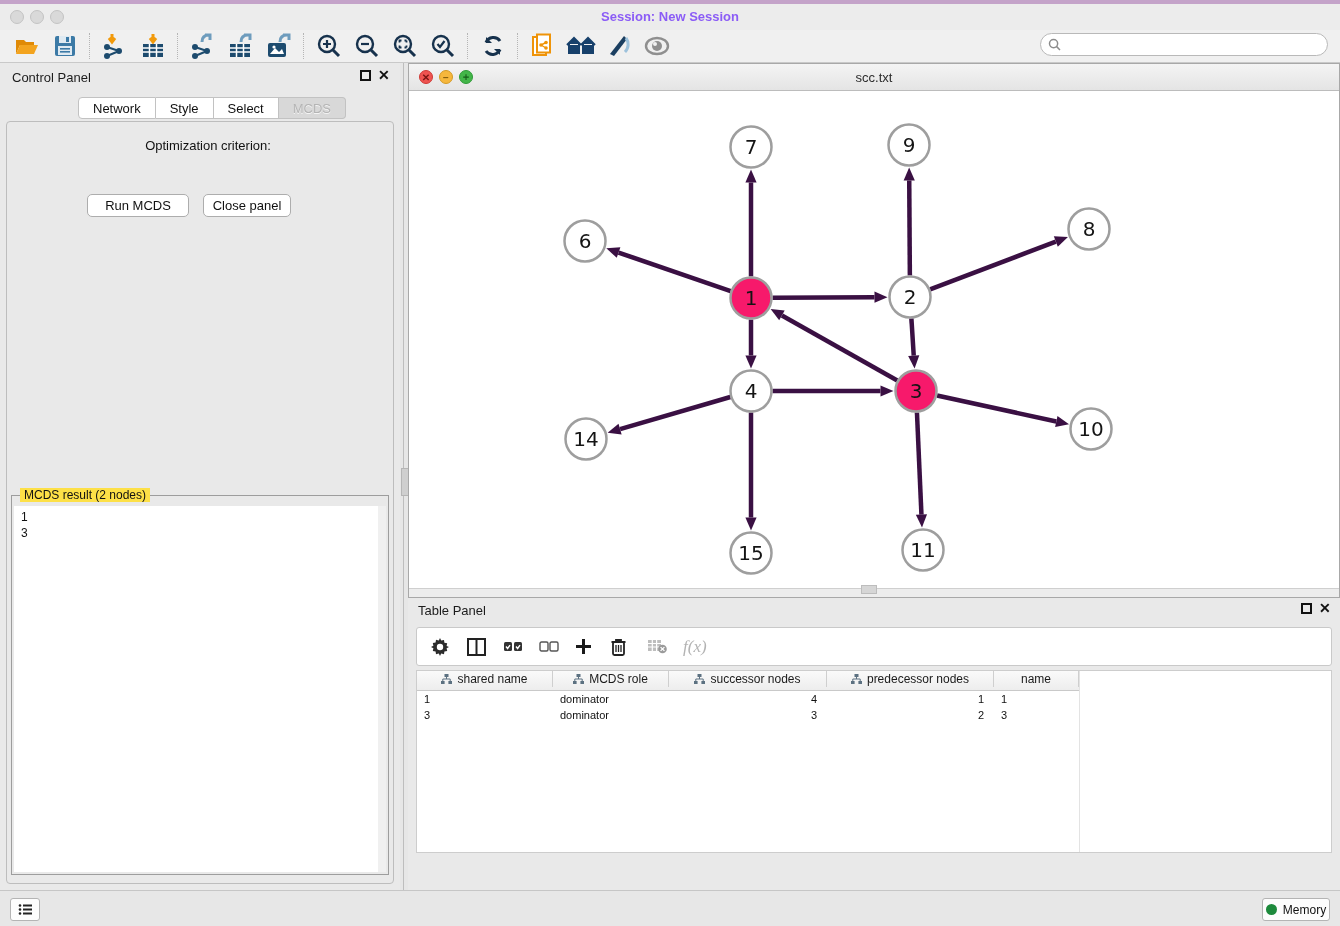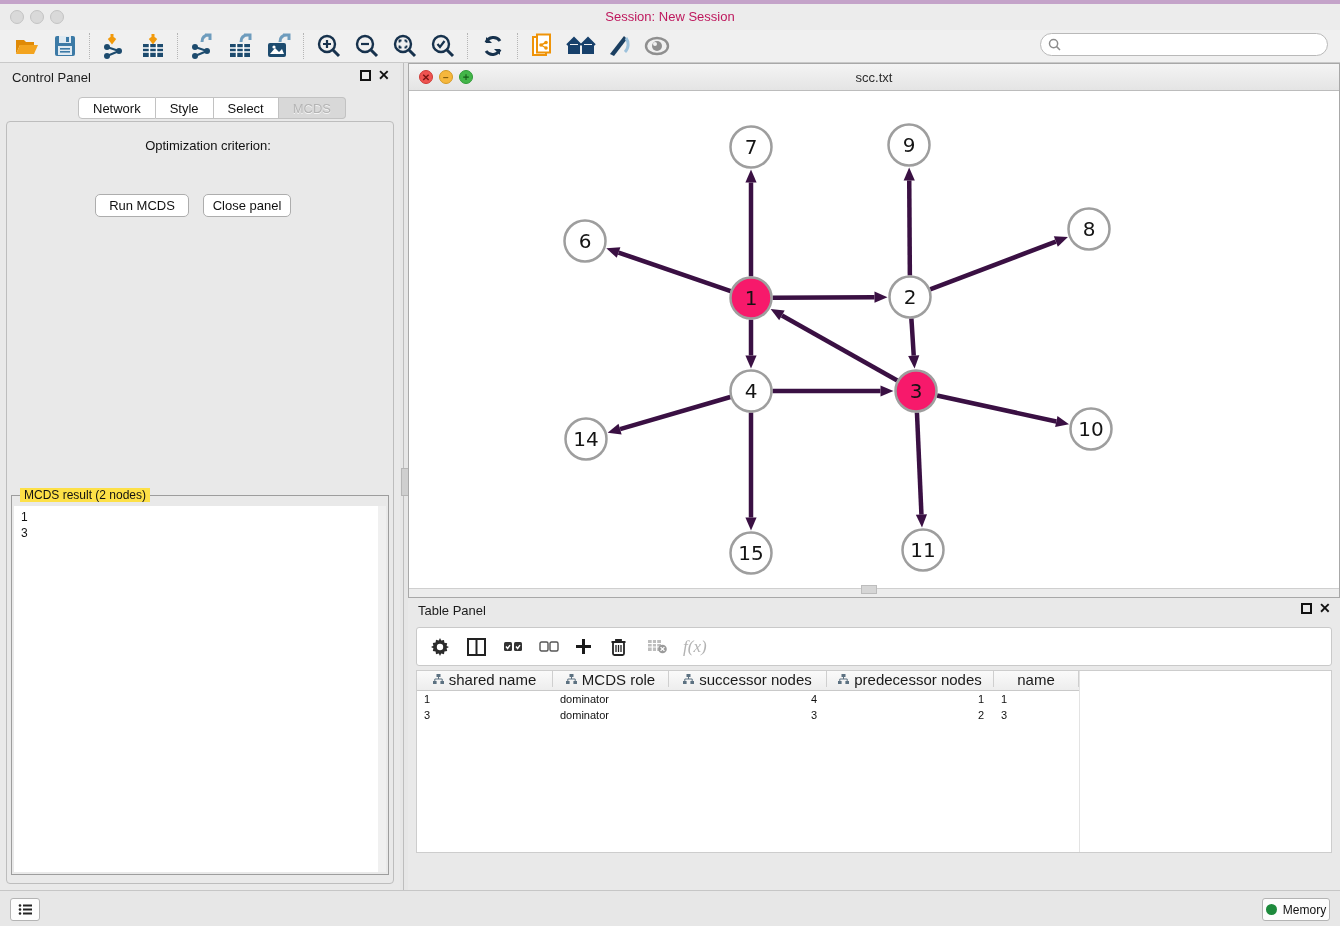--- a/index.html
+++ b/index.html
@@ -4,21 +4,21 @@
 <style>
   html,body{margin:0;padding:0;}
   body{font-family:"Liberation Sans",sans-serif;background:#d0d0d0;}
   #root{position:relative;width:1340px;height:926px;background:#e9e9e9;overflow:hidden;
         font-family:"Liberation Sans",sans-serif;}
   
   .top-strip{position:absolute;left:0;top:0;width:1340px;height:4px;background:#c4a3c9;}
   .titlebar{position:absolute;left:0;top:4px;width:1340px;height:26px;background:#ececec;}
   .tl-dot{position:absolute;top:6px;width:14px;height:14px;border-radius:50%;
           background:#d9d9d9;border:1px solid #c3c3c3;box-sizing:border-box;}
-  .win-title{position:absolute;left:0;right:0;top:5px;text-align:center;font-size:13px;color:#be185d;}
+  .win-title{position:absolute;left:0;right:0;top:5px;text-align:center;font-size:13px;color:#8b5cf6;font-weight:bold;}
   .toolbar{position:absolute;left:0;top:30px;width:1340px;height:33px;background:#f0f0f0;
            border-bottom:1px solid #c9c9c9;display:flex;align-items:center;padding-left:8px;box-sizing:border-box;}
   .tbtn{width:38px;height:30px;display:flex;align-items:center;justify-content:center;flex:0 0 auto;}
   .tsep{width:1px;height:26px;border-left:1px dotted #b5b5b5;margin:0 5px;flex:0 0 auto;}
   .search-wrap{position:absolute;right:12px;top:33px;width:288px;height:23px;background:#fff;
                border:1px solid #b9b9b9;border-radius:12px;display:flex;align-items:center;padding-left:7px;box-sizing:border-box;}
   .search-wrap input{border:none;outline:none;flex:1;font-size:12px;background:transparent;margin-left:4px;}
   
   .cpanel{position:absolute;left:0;top:63px;width:400px;height:827px;background:#e9e9e9;}
   .panel-head{position:absolute;left:0;top:0;width:100%;height:28px;}
@@ -63,21 +63,21 @@
   
   .tpanel{position:absolute;left:408px;top:598px;width:932px;height:292px;background:#e9e9e9;}
   .tp-toolbar{position:absolute;left:8px;top:29px;width:916px;height:39px;background:#fff;
               border:1px solid #c9c9c9;border-radius:3px;box-sizing:border-box;display:flex;align-items:center;padding-left:14px;}
   .tp-tool{width:36px;height:30px;display:flex;align-items:center;cursor:pointer;}
   .fx{font-family:"Liberation Serif",serif;font-style:italic;font-size:17px;color:#b3b3b3;}
   .ttable{position:absolute;left:8px;top:72px;width:916px;height:183px;background:#fff;
           border:1px solid #cdcdcd;box-sizing:border-box;overflow:hidden;}
   .thead{position:absolute;left:0;top:0;height:20px;display:flex;background:linear-gradient(#fafafa,#ededed);
          border-bottom:1px solid #c9c9c9;box-sizing:border-box;}
-  .th{height:16px;display:flex;align-items:center;justify-content:center;gap:5px;font-size:15px;color:#1a1a1a;
+  .th{height:16px;display:flex;align-items:center;justify-content:center;gap:5px;font-size:12px;color:#1a1a1a;
       border-right:1px solid #cfcfcf;box-sizing:border-box;cursor:pointer;}
   .trow{display:flex;height:16px;}
   .td{font-size:11px;color:#111;line-height:16px;box-sizing:border-box;overflow:hidden;}
   .tab-strip{position:absolute;left:0;bottom:3px;width:100%;height:34px;display:flex;align-items:center;justify-content:center;}
   .btab{height:24px;line-height:24px;padding:0 13px;font-size:13px;background:#fff;color:#111;border:1px solid #c2c2c2;
         border-left:none;cursor:pointer;box-sizing:border-box;}
   .btab:first-child{border-left:1px solid #c2c2c2;border-radius:5px 0 0 5px;}
   .btab:last-child{border-radius:0 5px 5px 0;}
   .btab.sel{background:#d8d8d8;color:#bdbdbd;text-shadow:0 1px 0 #f2f2f2;}
   
@@ -243,21 +243,21 @@
       <span class="close-ico" style="left:378px">✕</span>
     </div>
     <div class="cp-tabs" id="cp-tabs">
         <div class="cp-tab">Network</div>
         <div class="cp-tab">Style</div>
         <div class="cp-tab">Select</div>
         <div class="cp-tab sel">MCDS</div>
       </div>
     <div class="cp-body">
       <div class="opt-label">Optimization criterion:</div>
-      <div class="btn" style="left:88px;width:94px">Run MCDS</div>
+      <div class="btn" style="left:80px;width:102px">Run MCDS</div>
       <div class="btn" style="left:196px;width:88px">Close panel</div>
       <div class="fieldset">
         <span class="legend">MCDS result (2 nodes)</span>
         <div class="inner">
           <div class="result-lines" id="result-lines">1
 3</div>
           <div class="sbar"></div>
         </div>
       </div>
     </div>

